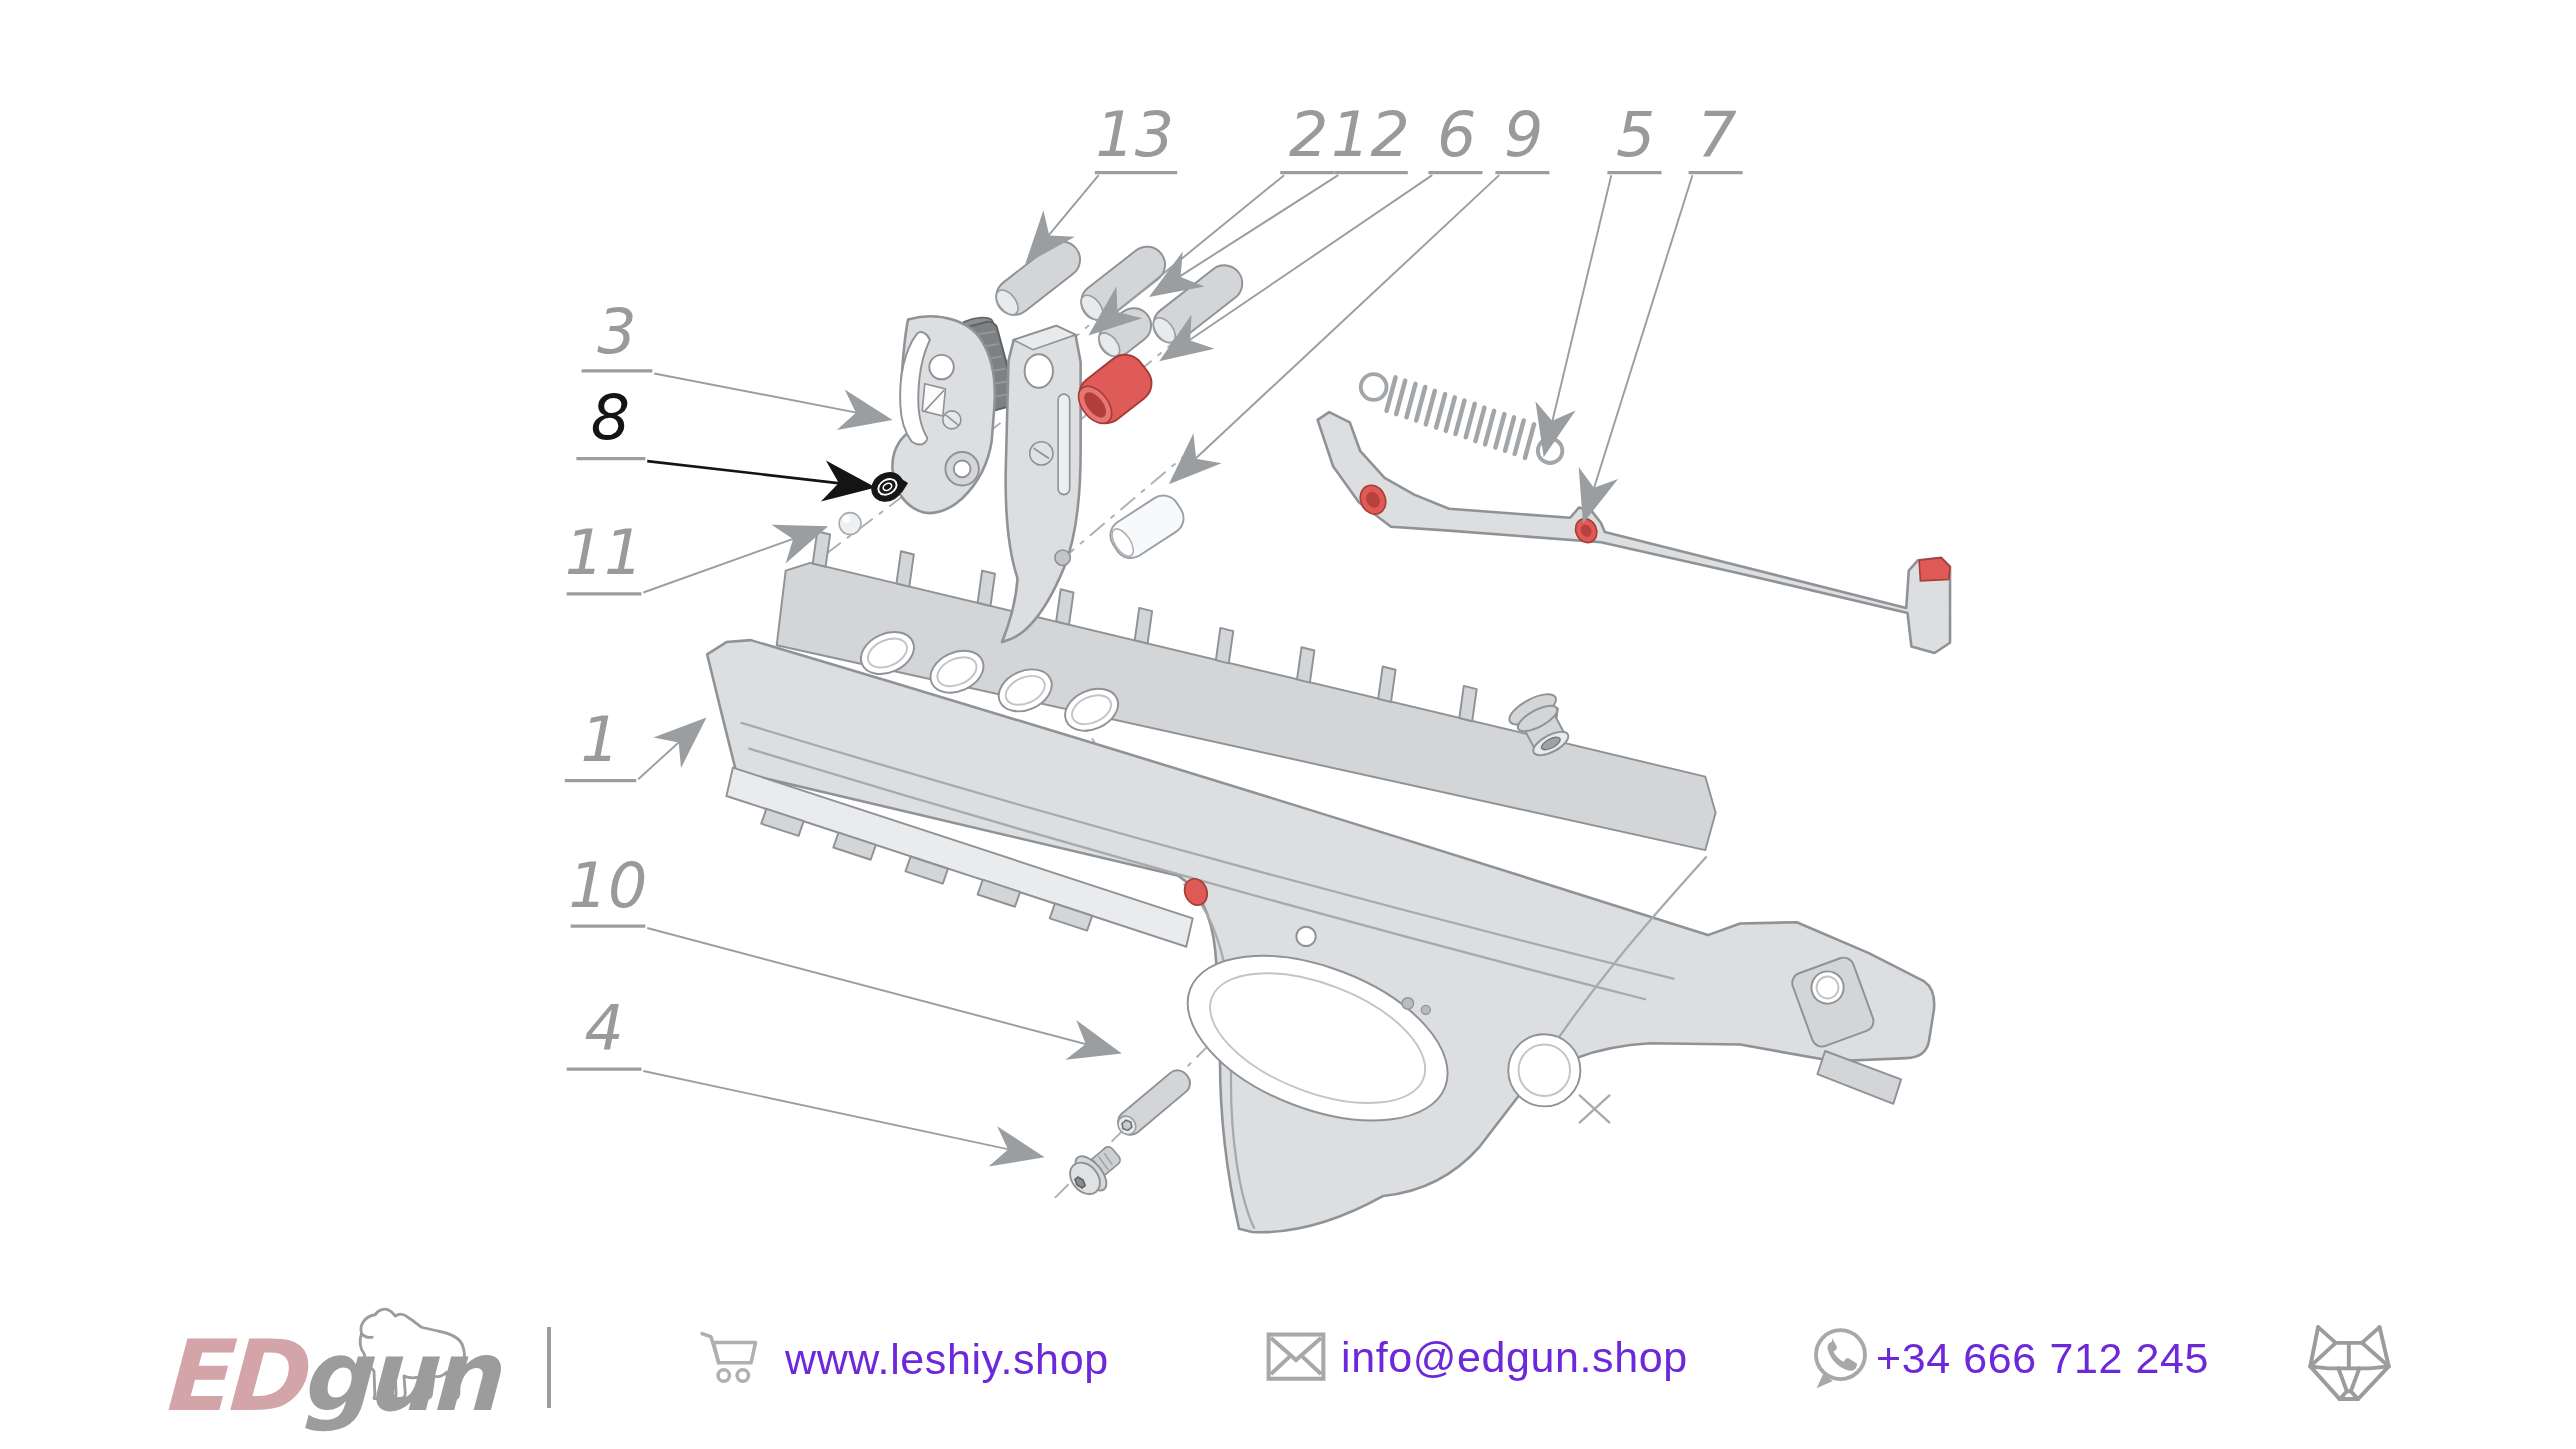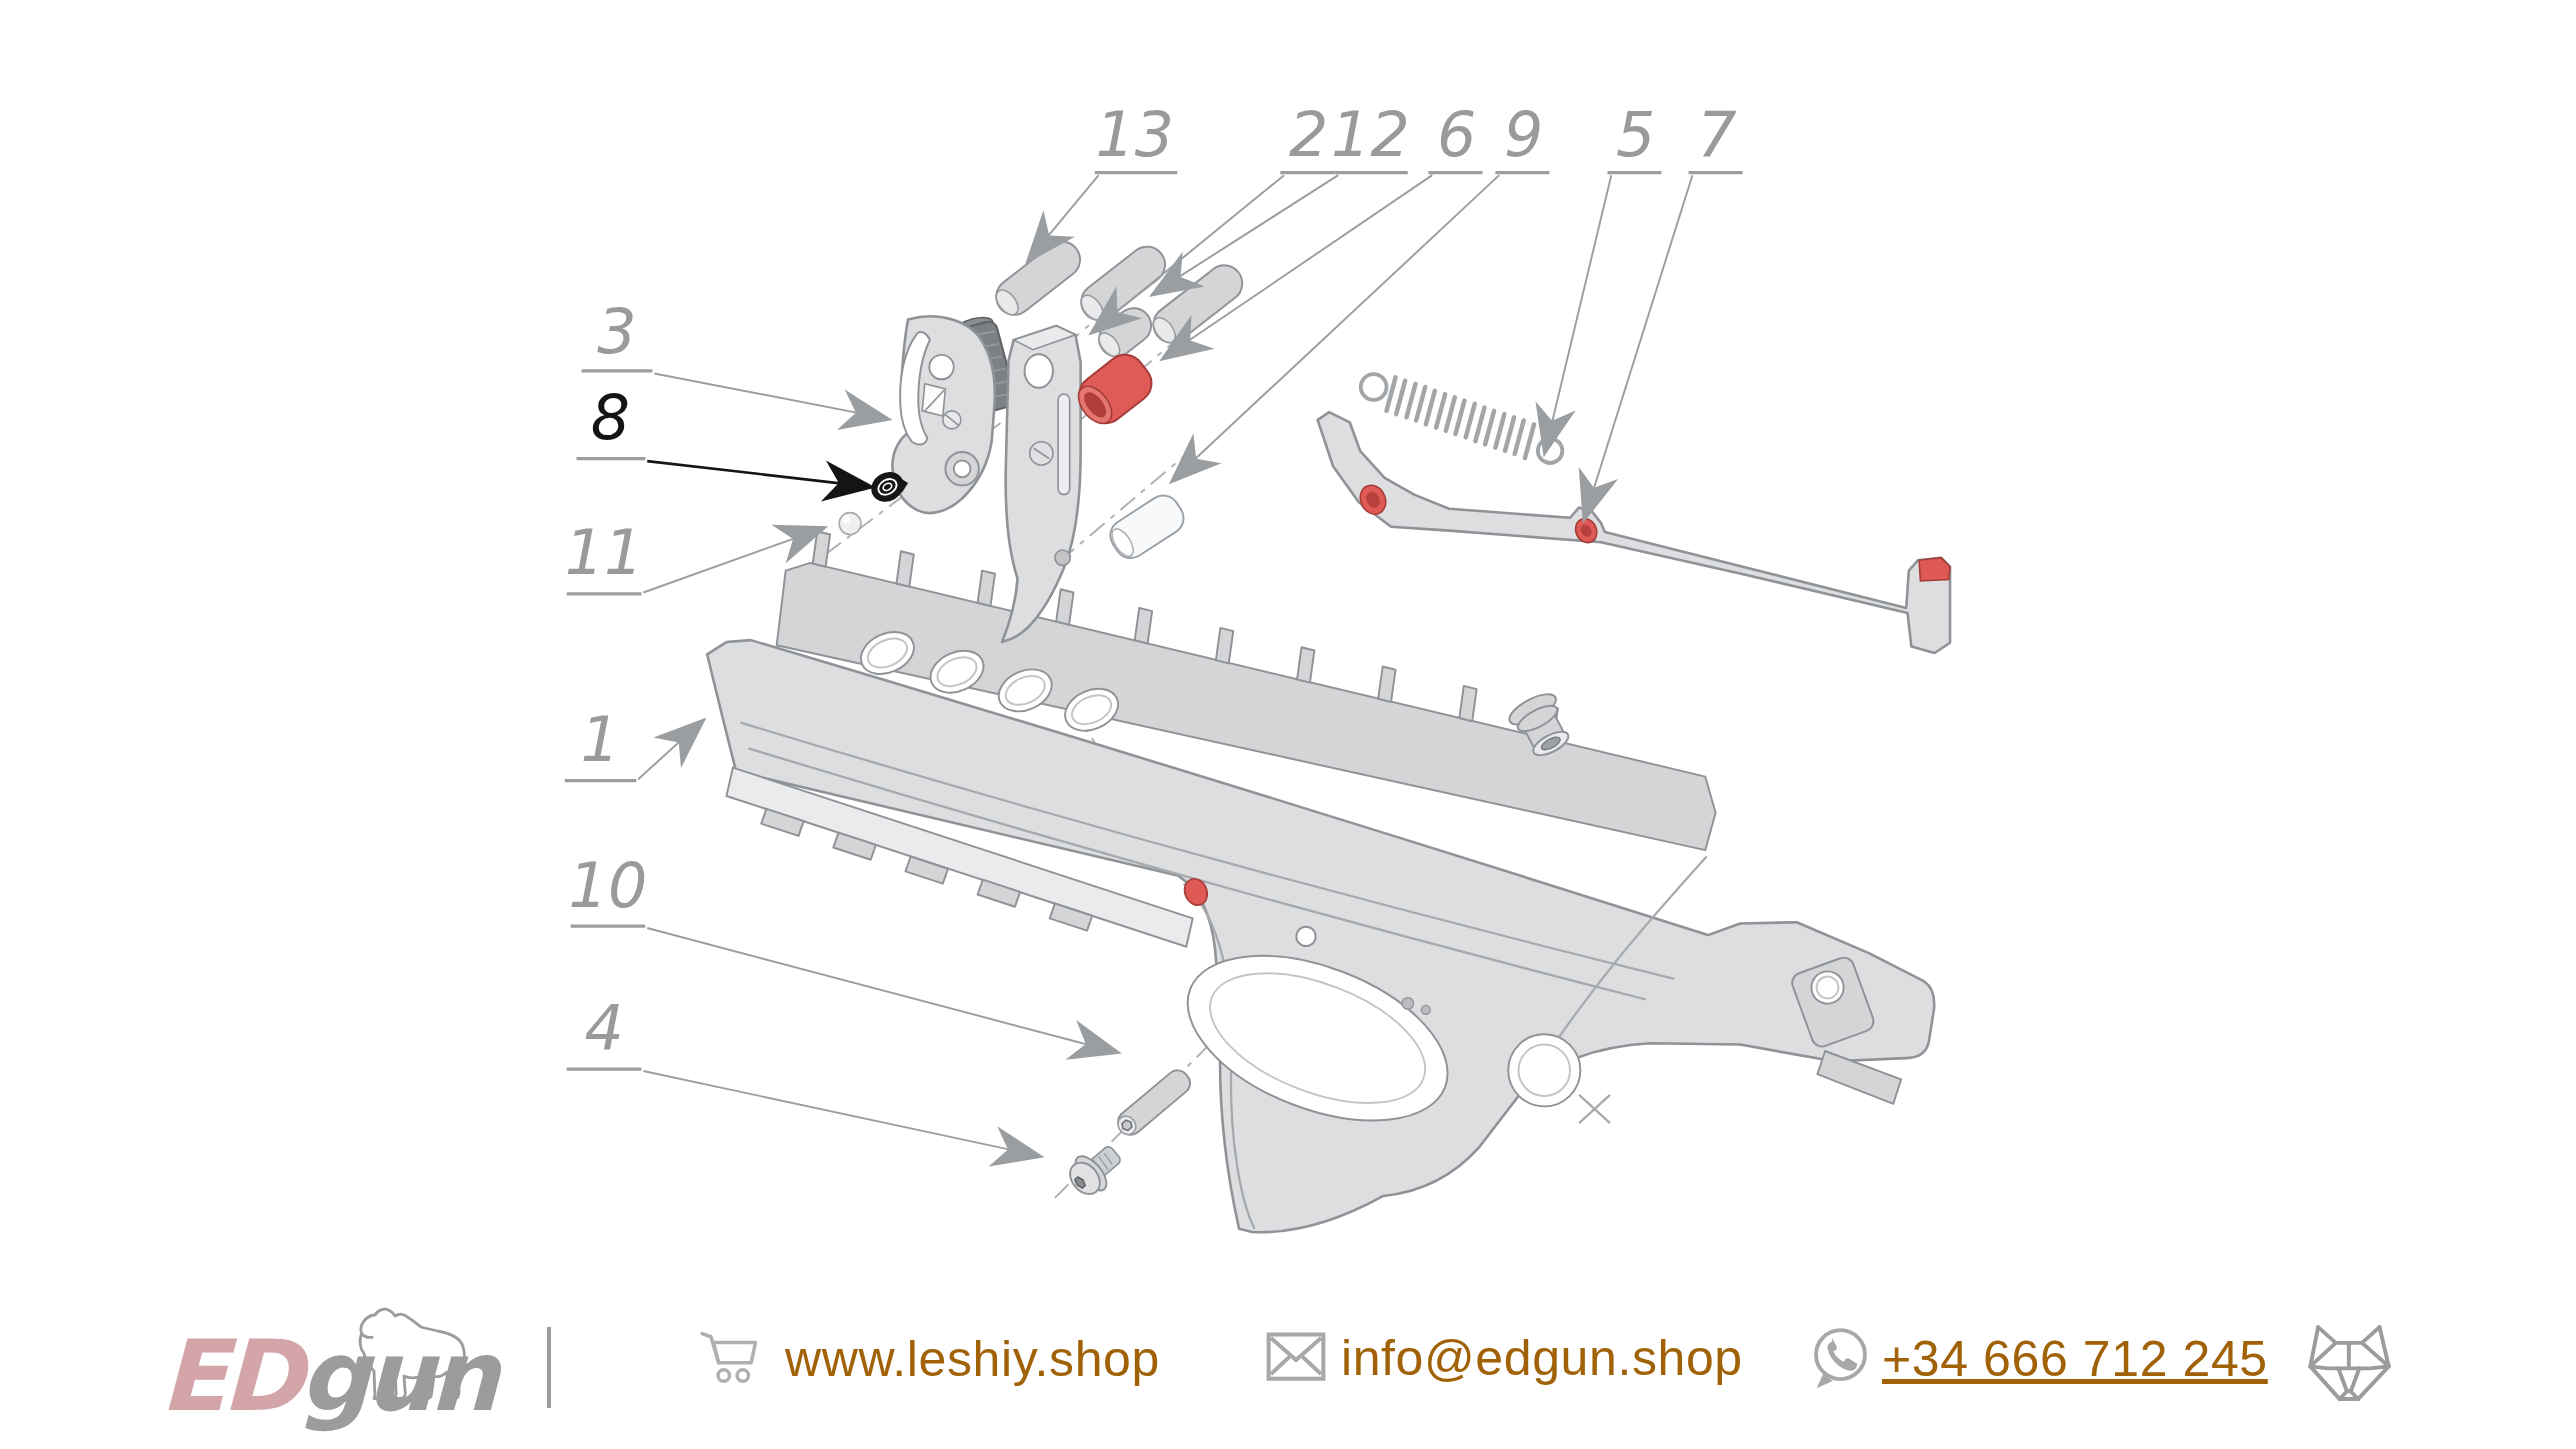--- a/index.html
+++ b/index.html
@@ -20,21 +20,21 @@
   .lead{stroke:#9b9ea1;stroke-width:3;fill:none;}
   .lead.em{stroke:#141414;stroke-width:4;}
   .under{stroke:#9b9ea1;stroke-width:5;}
   .arrow{fill:#9b9ea1;}
   .arrow.em{fill:#141414;}
   .axis{stroke:#aeb1b4;stroke-width:3;fill:none;stroke-dasharray:30 12 8 12;}
   .coil{stroke:#a3a6a9;stroke-width:7;stroke-linecap:round;}
   .ring{fill:none;stroke:#a3a6a9;stroke-width:6;}
   
   .footer-item{position:absolute;display:flex;align-items:center;color:#b4b4b4;}
-  .contact-text{font-size:50px;letter-spacing:0.6px;color:#a16207;white-space:nowrap;}
+  .contact-text{font-size:43px;letter-spacing:0.6px;color:#6d28d9;white-space:nowrap;}
   .brand{position:absolute;left:169px;top:1319px;font:italic bold 98px "DejaVu Sans",sans-serif;
          letter-spacing:-5.2px;transform:skewX(-4deg);}
   .brand .ed{color:#d3a4a8;}
   .brand .gun{color:#9c9c9c;}
   .divider{position:absolute;left:547px;top:1327px;width:3.9px;height:81px;background:#9c9c9c;}
   .icon{flex:0 0 auto;}
 </style>
 </head>
 <body>
 
@@ -369,21 +369,21 @@
   <span class="contact-text" style="margin-left:13px;">info@edgun.shop</span>
 </div>
 
 <div class="footer-item" style="left:1807px;top:1325px;">
   <svg class="icon" width="67" height="67" viewBox="0 0 104 104">
     <circle cx="52" cy="46" r="38" fill="none" stroke="#a8a8a8" stroke-width="6"></circle>
     <path d="M25 76 L15 98 L40 87 Z" fill="#a8a8a8"></path>
     <path d="M39 26 c-5 1 -8 6 -7 11 c4 17 17 30 34 34 c5 1 10 -2 11 -7 l1 -4 -13 -8
              c-2 -1 -5 0 -6 2 l-2 3 c-7 -3 -13 -9 -16 -16 l3 -2 c2 -1 3 -4 2 -6 l-7 -13 z" fill="#a8a8a8"></path>
   </svg>
-  <span class="contact-text" style="margin-left:8px;text-decoration:underline;">+34 666 712 245</span>
+  <span class="contact-text" style="margin-left:2px;">+34 666 712 245</span>
 </div>
 
 <svg style="position:absolute;left:2307px;top:1318px;" width="85" height="85" viewBox="0 0 130 130">
   <g fill="none" stroke="#9c9c9c" stroke-width="6" stroke-linejoin="round" stroke-linecap="round">
     <path d="M17 14 L44 38 L84 38 L111 14"></path>
     <path d="M17 14 L5 74 L32 77 L96 77 L125 74 L111 14"></path>
     <path d="M5 74 L44 38 M125 74 L84 38"></path>
     <path d="M64 38 L64 77"></path>
     <path d="M5 74 L50 124 L78 124 L125 74"></path>
     <path d="M50 124 L78 124"></path>

